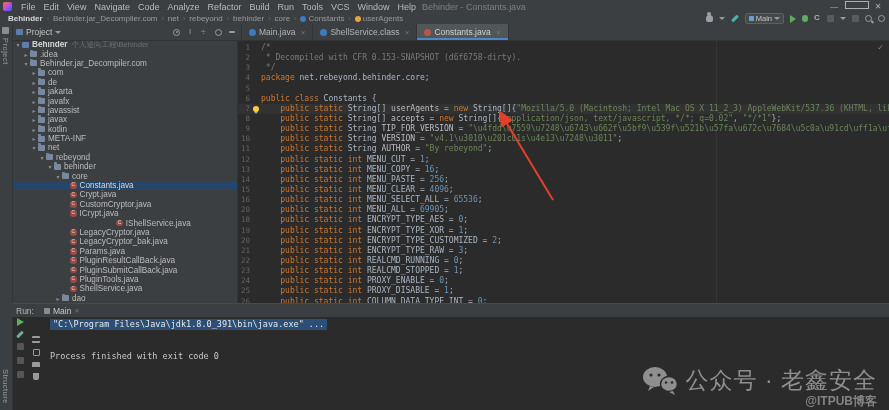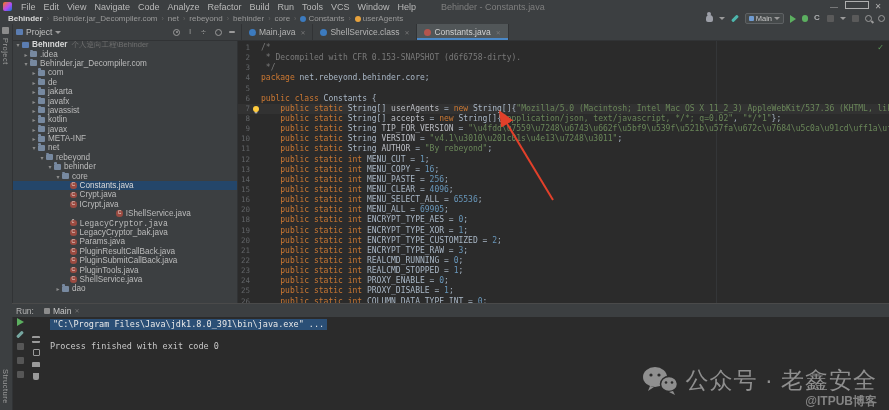--- a/index.html
+++ b/index.html
@@ -4,21 +4,21 @@
 <style>
   html,body{margin:0;padding:0;}
   body{width:889px;height:410px;position:relative;overflow:hidden;background:#2b2b2b;
        font-family:"Liberation Sans",sans-serif;color:#bbb;-webkit-font-smoothing:antialiased;}
   
   #titlebar{position:absolute;top:0;left:0;right:0;height:13px;background:#3c3f41;
             display:flex;align-items:center;font-size:9px;color:#b9b9b9;z-index:5;}
   #logo{width:9px;height:9px;border-radius:2px;margin:0 5px 0 3px;flex:none;
         background:linear-gradient(135deg,#f97a12,#b34bf5 55%,#0a7bda);}
   .menu-item{padding:0 4px;white-space:nowrap;cursor:default;}
-  #win-title{color:#7f7f7f;margin-left:21px;white-space:nowrap;}
+  #win-title{color:#7f7f7f;margin-left:2px;white-space:nowrap;}
   #win-controls{position:absolute;right:0;top:0;height:13px;display:flex;align-items:center;}
   #win-controls span{width:22px;text-align:center;color:#afafaf;font-size:8px;line-height:13px;}
   .box-glyph{display:inline-block;width:6px;height:6px;border:1px solid #afafaf;}
   
   #crumbbar{position:absolute;top:13px;left:0;right:0;height:11px;background:#3c3f41;
             display:flex;align-items:center;font-size:8px;color:#9a9a9a;padding-left:8px;z-index:5;}
   .crumb{display:flex;align-items:center;white-space:nowrap;}
   .crumb.bold{color:#d6d6d6;font-weight:bold;}
   .crumb-sep{color:#666;margin:0 4px;font-size:7px;}
   .ci{width:6px;height:6px;border-radius:50%;display:inline-block;margin-right:2px;flex:none;}
@@ -114,21 +114,21 @@
   .dim-icon{width:7px;height:7px;background:#565656;border-radius:1px;}
   .soft-wrap-icon{width:8px;height:7px;background:transparent;border-top:2px solid #9a9a9a;
                   border-bottom:2px solid #9a9a9a;box-sizing:border-box;}
   .restore-icon{width:7px;height:7px;background:transparent;border:1px solid #9a9a9a;box-sizing:border-box;}
   .print-icon{width:8px;height:5px;background:#9a9a9a;border-radius:1px 1px 0 0;}
   .clear-icon{width:6px;height:7px;background:#9a9a9a;border-radius:0 0 2px 2px;}
   #console{position:absolute;left:44px;top:316px;right:0;bottom:0;background:#2b2b2b;
            font-family:"DejaVu Sans Mono",monospace;font-size:8.5px;color:#c8c8c8;padding:3px 0 0 6px;z-index:2;}
   .console-line{white-space:pre;line-height:11px;width:fit-content;}
   .console-line.selected{background:#2b4f76;color:#e8e8e8;padding:0 3px;}
-  .console-line + .console-line{margin-top:11px;}
+  .console-line + .console-line{margin-top:21px;}
   
   #watermark{position:absolute;right:12px;bottom:14px;display:flex;align-items:center;gap:8px;z-index:7;}
   #wm-text{font-size:23px;color:#8f8f8f;letter-spacing:1px;}
   #wm-credit{position:absolute;right:12px;bottom:0;font-size:12px;font-weight:bold;color:#848484;z-index:7;}
   
   #arrow-overlay{position:absolute;left:0;top:0;width:889px;height:410px;pointer-events:none;z-index:8;}
 </style>
 </head>
 <body>
 
@@ -273,30 +273,30 @@
       <span class="tlabel">javafx</span>
     </div>
     <div class="tree-row" style="padding-left: 18px;">
       <span class="arrow">▸</span>
       <span class="ticon folder"></span>
       <span class="tlabel">javassist</span>
     </div>
     <div class="tree-row" style="padding-left: 18px;">
       <span class="arrow">▸</span>
       <span class="ticon folder"></span>
+      <span class="tlabel">javax</span>
+    </div>
+    <div class="tree-row" style="padding-left: 18px;">
+      <span class="arrow">▸</span>
+      <span class="ticon folder"></span>
       <span class="tlabel">kotlin</span>
     </div>
     <div class="tree-row" style="padding-left: 18px;">
       <span class="arrow">▸</span>
       <span class="ticon folder"></span>
-      <span class="tlabel">javax</span>
-    </div>
-    <div class="tree-row" style="padding-left: 18px;">
-      <span class="arrow">▸</span>
-      <span class="ticon folder"></span>
       <span class="tlabel">META-INF</span>
     </div>
     <div class="tree-row" style="padding-left: 18px;">
       <span class="arrow">▾</span>
       <span class="ticon folder"></span>
       <span class="tlabel">net</span>
     </div>
     <div class="tree-row" style="padding-left: 26px;">
       <span class="arrow">▾</span>
       <span class="ticon folder"></span>
@@ -318,28 +318,33 @@
       <span class="tlabel">Constants.java</span>
     </div>
     <div class="tree-row" style="padding-left: 50px;">
       <span class="arrow"></span>
       <span class="ticon java"></span>
       <span class="tlabel">Crypt.java</span>
     </div>
     <div class="tree-row" style="padding-left: 50px;">
       <span class="arrow"></span>
       <span class="ticon java"></span>
+      <span class="tlabel">CustomCryptor.java</span>
+    </div>
+    <div class="tree-row" style="padding-left: 50px;">
+      <span class="arrow"></span>
+      <span class="ticon java"></span>
       <span class="tlabel">ICrypt.java</span>
     </div>
     <div class="tree-row" style="padding-left: 50px; justify-content: center;">
       <span class="arrow"></span>
       <span class="ticon java"></span>
       <span class="tlabel">IShellService.java</span>
     </div>
-    <div class="tree-row" style="padding-left: 50px; font-family: Liberation Mono, monospace;">
+    <div class="tree-row" style="padding-left: 50px;">
       <span class="arrow"></span>
       <span class="ticon java"></span>
       <span class="tlabel">LegacyCryptor.java</span>
     </div>
     <div class="tree-row" style="padding-left: 50px;">
       <span class="arrow"></span>
       <span class="ticon java"></span>
       <span class="tlabel">LegacyCryptor_bak.java</span>
     </div>
     <div class="tree-row" style="padding-left: 50px;">

